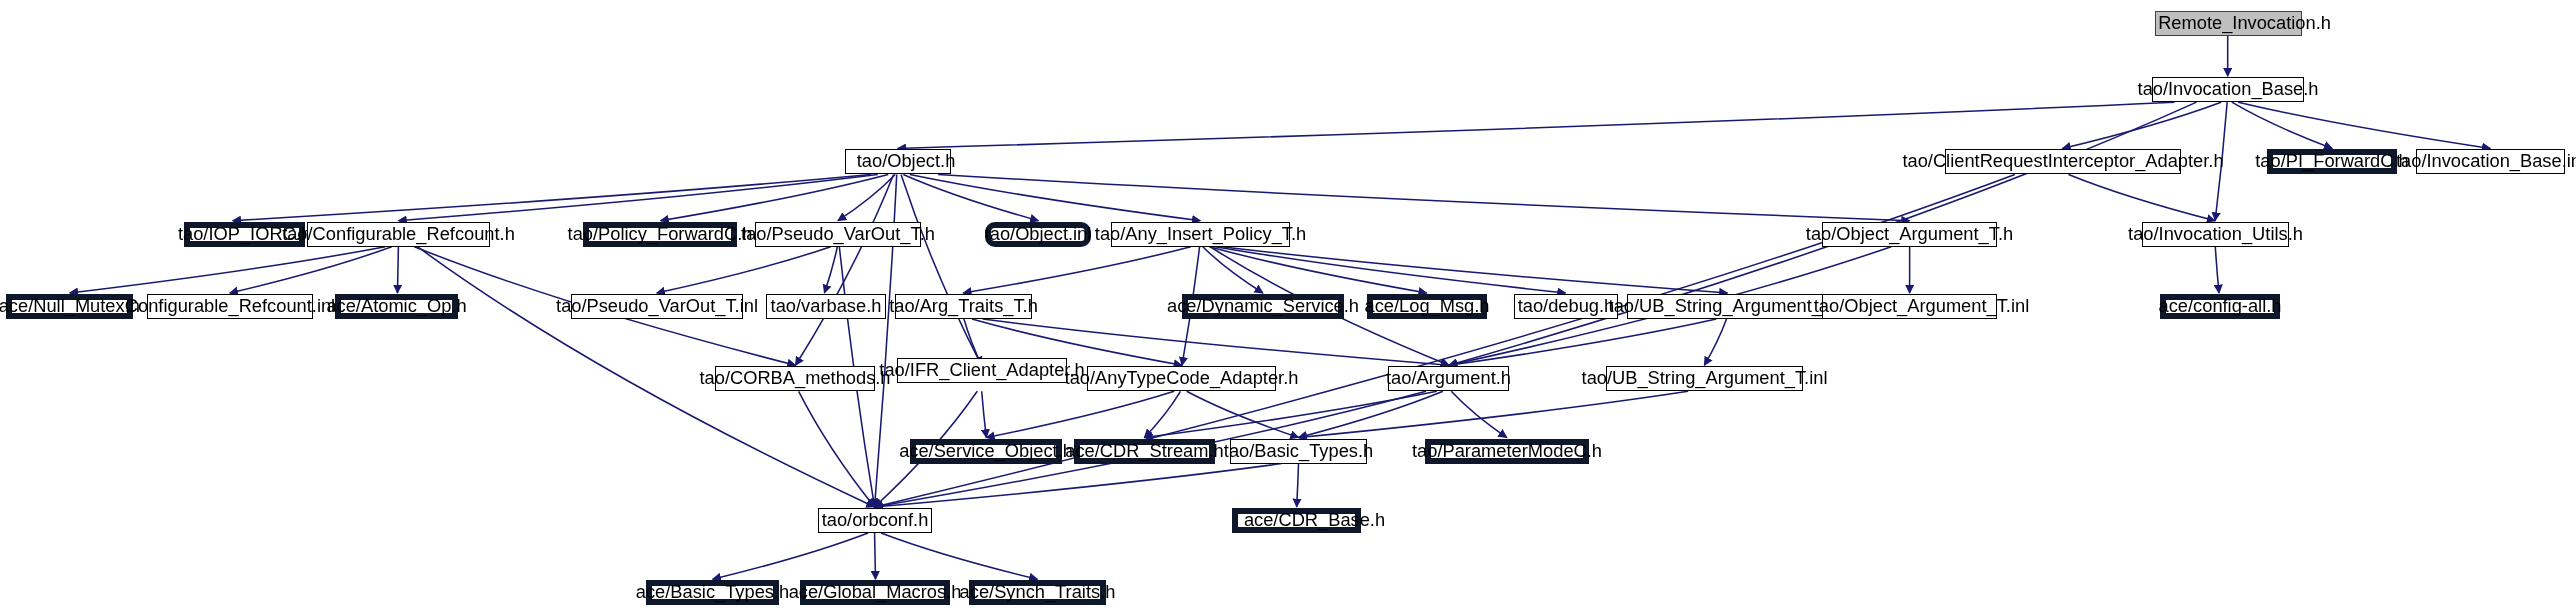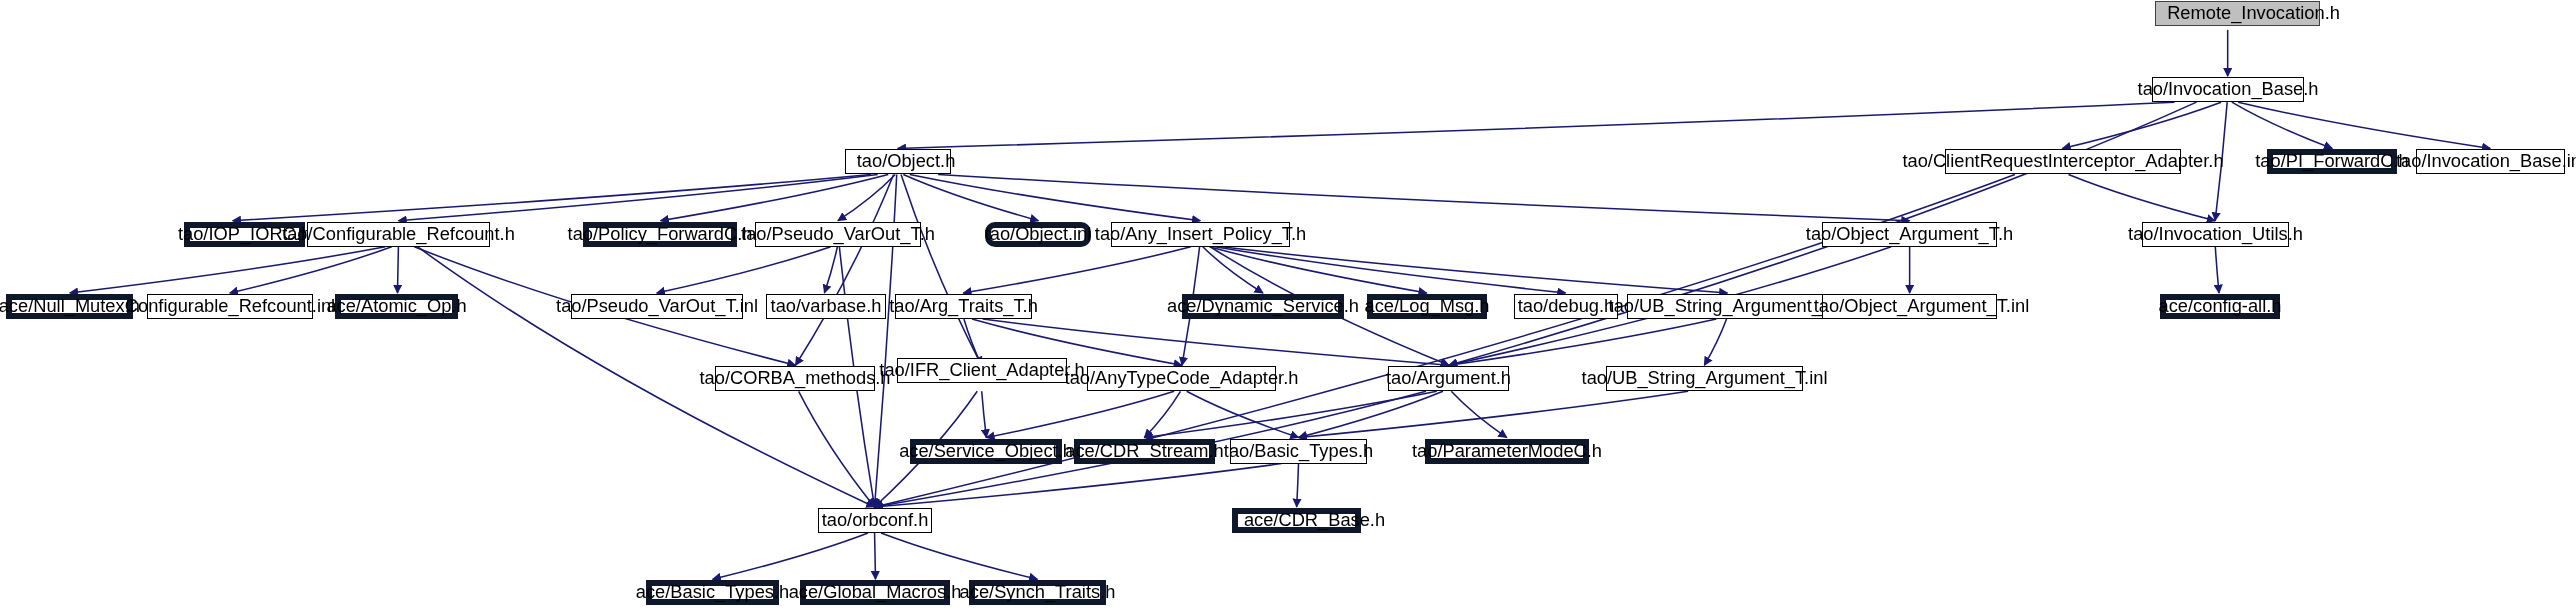--- a/index.html
+++ b/index.html
@@ -96,21 +96,21 @@
         <path d="M 1479.16 406 C 1278.904 460 1032.8752 504.4 907 526" fill="none" stroke="#191970" stroke-width="1.6" marker-end="url(#arrow)"></path>
         <path d="M 1751.16 406 C 1609.7040000000002 427.6 1435.9152 445.36 1347 454" fill="none" stroke="#191970" stroke-width="1.6" marker-end="url(#arrow)"></path>
         <path d="M 1329.4 481 C 1181.56 501.25 999.928 517.9 907 526" fill="none" stroke="#191970" stroke-width="1.6" marker-end="url(#arrow)"></path>
         <path d="M 1346.92 481 C 1346.248 501.25 1345.4224 517.9 1345 526" fill="none" stroke="#191970" stroke-width="1.6" marker-end="url(#arrow)"></path>
         <path d="M 900.28 553 C 843.832 574.6 774.4816 592.36 739 601" fill="none" stroke="#191970" stroke-width="1.6" marker-end="url(#arrow)"></path>
         <path d="M 907.04 553 C 907.376 574.6 907.7888 592.36 908 601" fill="none" stroke="#191970" stroke-width="1.6" marker-end="url(#arrow)"></path>
         <path d="M 913.76 553 C 970.544 574.6 1040.3072 592.36 1076 601" fill="none" stroke="#191970" stroke-width="1.6" marker-end="url(#arrow)"></path>
       </g>
   </svg>
   <div id="node-layer">
-      <div class="node root" style="left: 2155px; top: 1px; width: 165px; padding-left: 32px;">
+      <div class="node root" style="left: 2155px; top: 11px; width: 147px; padding-left: 32px;">
         <span>Remote_Invocation.h</span>
       </div>
       <div class="node dark" style="left: 2152px; top: 77px; width: 152px;">
         <span>tao/Invocation_Base.h</span>
       </div>
       <div class="node dark" style="left: 1945px; top: 149px; width: 236px;">
         <span>tao/ClientRequestInterceptor_Adapter.h</span>
       </div>
       <div class="node light" style="left: 2267px; top: 149px; width: 130px;">
         <span>tao/PI_ForwardC.h</span>

